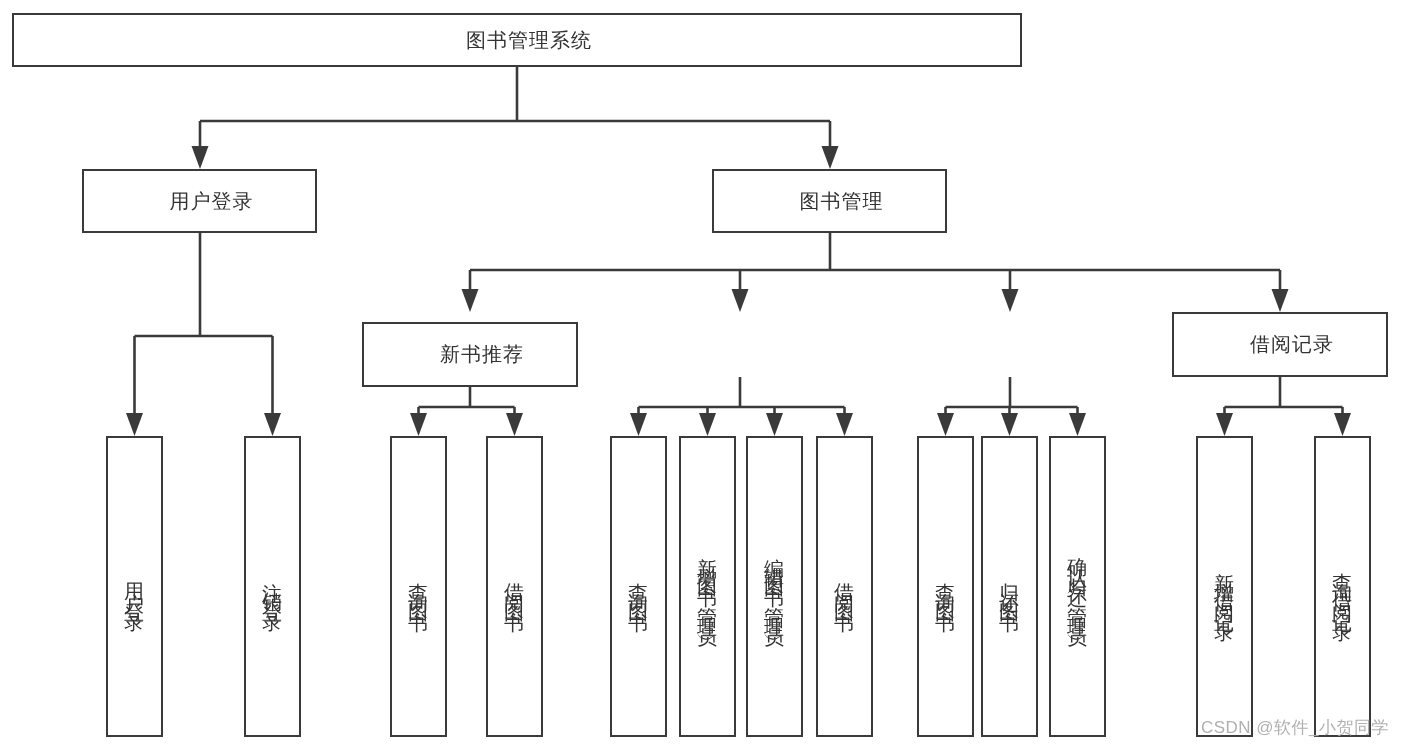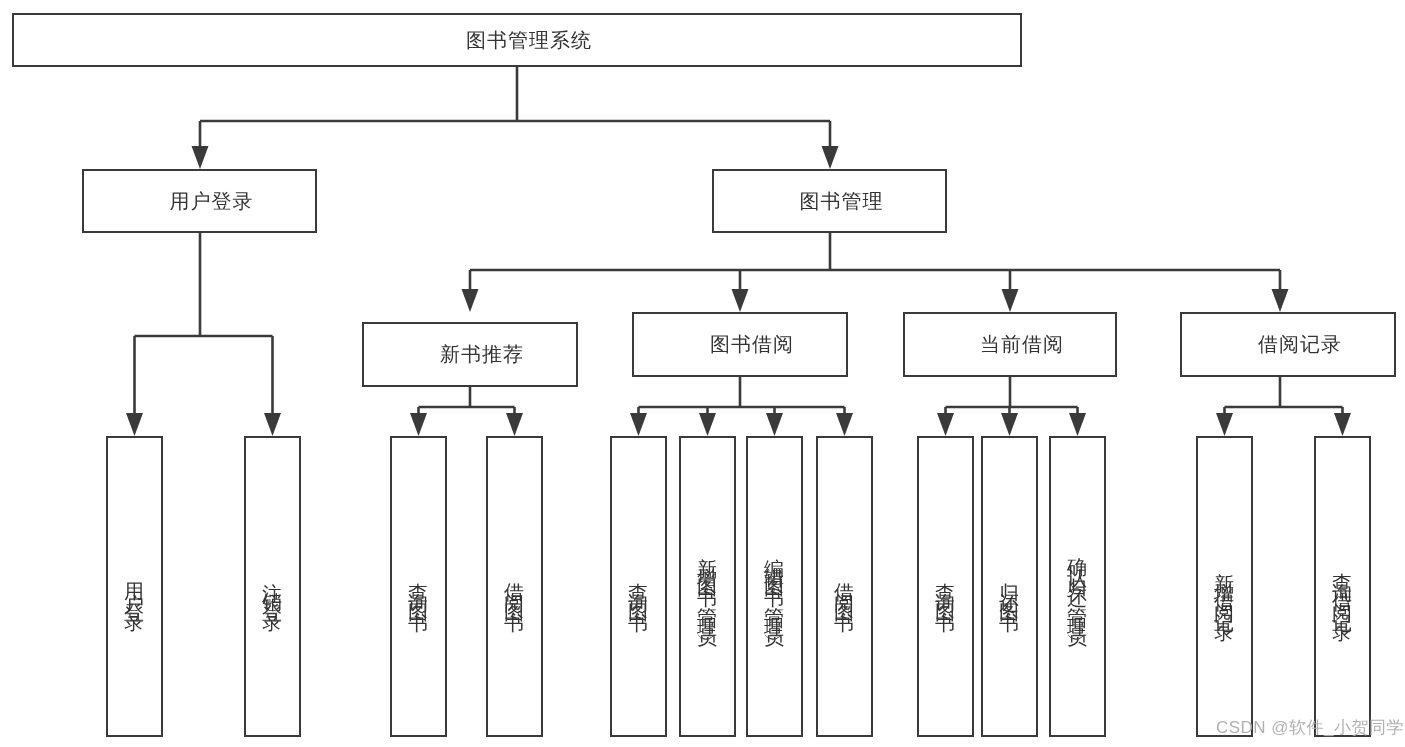--- a/index.html
+++ b/index.html
@@ -69,38 +69,38 @@
   }
   
   #root          { left: 12px;   top: 13px;  width: 1010px; height: 54px; }
   
   #n-user-login  { left: 82px;   top: 169px; width: 235px;  height: 64px; }
   #n-book-mgmt   { left: 712px;  top: 169px; width: 235px;  height: 64px; text-align: right; }
   
   #n-new-book    { left: 362px;  top: 322px; width: 216px;  height: 65px; }
   #n-book-borrow { left: 632px;  top: 312px; width: 216px;  height: 65px; }
   #n-cur-borrow  { left: 903px;  top: 312px; width: 214px;  height: 65px; }
-  #n-borrow-rec  { left: 1172px; top: 312px; width: 216px;  height: 65px; margin-left: 8px; }
+  #n-borrow-rec  { left: 1172px; top: 312px; width: 216px;  height: 65px; }
   
   #l-login      { left: 106px;  }
   #l-logout     { left: 244px;  }
   #l-nb-query   { left: 390px;  }
   #l-nb-borrow  { left: 486px;  }
   #l-bb-query   { left: 610px;  }
   #l-bb-add     { left: 679px;  }
   #l-bb-edit    { left: 746px;  }
   #l-bb-borrow  { left: 816px;  }
   #l-cb-query   { left: 917px;  }
   #l-cb-return  { left: 981px;  }
   #l-cb-confirm { left: 1049px; }
   #l-br-add     { left: 1196px; }
   #l-br-query   { left: 1314px; }
   #watermark {
     position: absolute;
-    right: 1px;
+    right: 16px;
     top: 716px;
     font-size: 17px;
     color: var(--watermark);
     letter-spacing: 0.5px;
     z-index: 2;
     margin-left: 36px;
   }
 </style>
 </head>
 <body>
@@ -168,22 +168,20 @@
     <line x1="1342.5" y1="407" x2="1342.5" y2="416"></line>
     <polygon points="1334,413 1351,413 1342.5,436"></polygon>
   </svg>
 
   <div class="hbox" id="root">图书管理系统</div>
 
   <div class="hbox" id="n-user-login">用户登录</div>
   <div class="hbox" id="n-book-mgmt">图书管理</div>
 
   <div class="hbox" id="n-new-book">新书推荐</div>
-  <div class="hbox" id="n-book-borrow">图书借阅</div>
-  <div class="hbox" id="n-cur-borrow">当前借阅</div>
   <div class="hbox" id="n-borrow-rec">借阅记录</div>
 
   <div class="vbox" id="l-login">用户登录</div>
   <div class="vbox" id="l-logout">注销登录</div>
 
   <div class="vbox" id="l-nb-query">查询图书</div>
   <div class="vbox" id="l-nb-borrow">借阅图书</div>
 
   <div class="vbox" id="l-bb-query">查询图书</div>
   <div class="vbox" id="l-bb-add">新增图书（管理员）</div>

